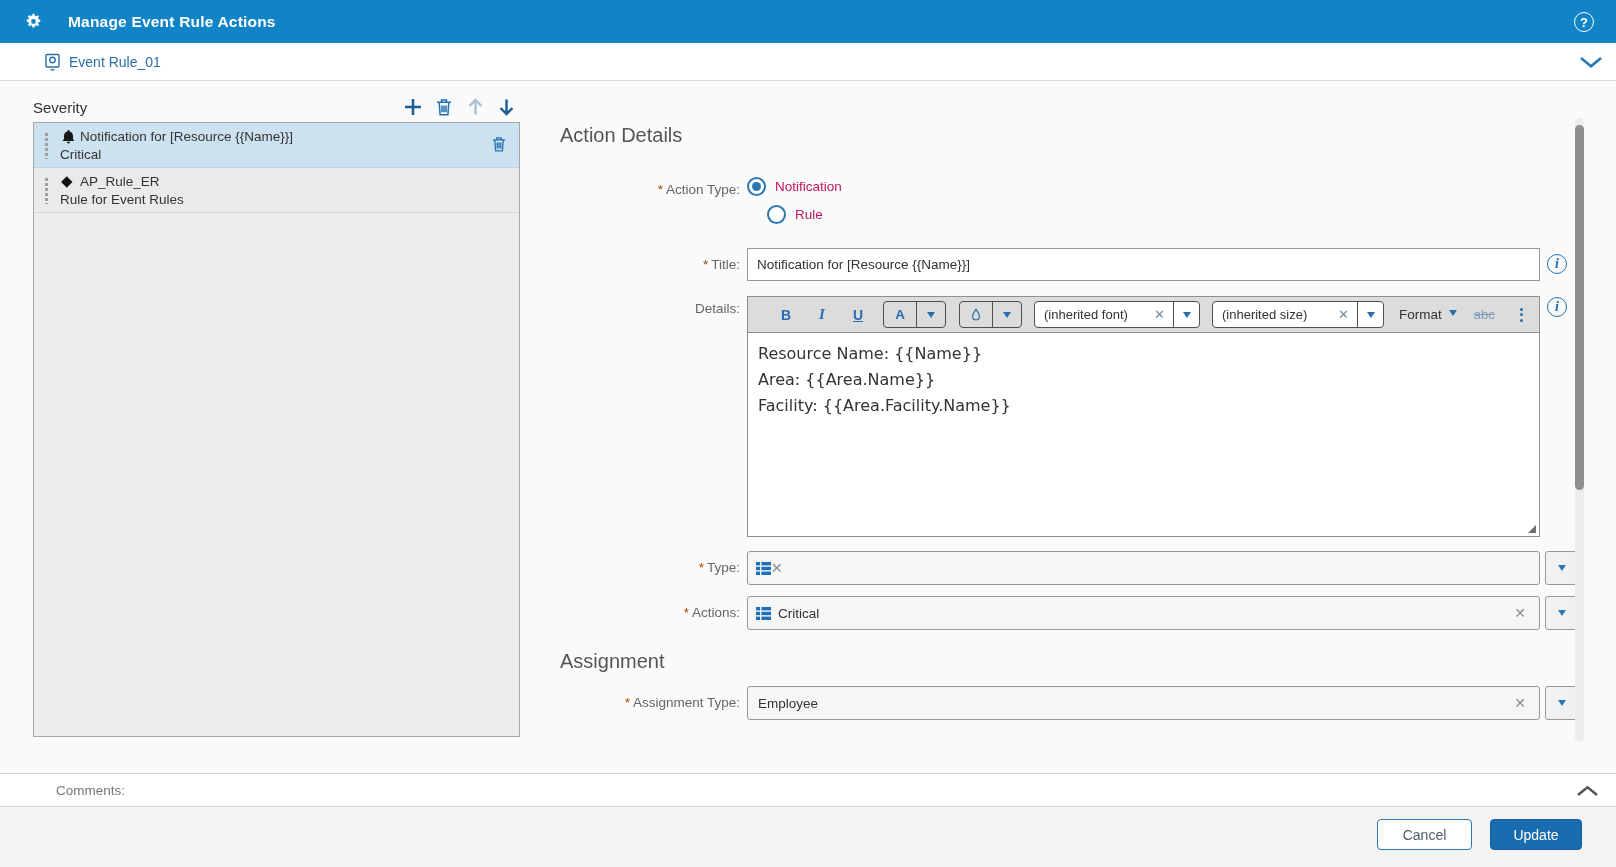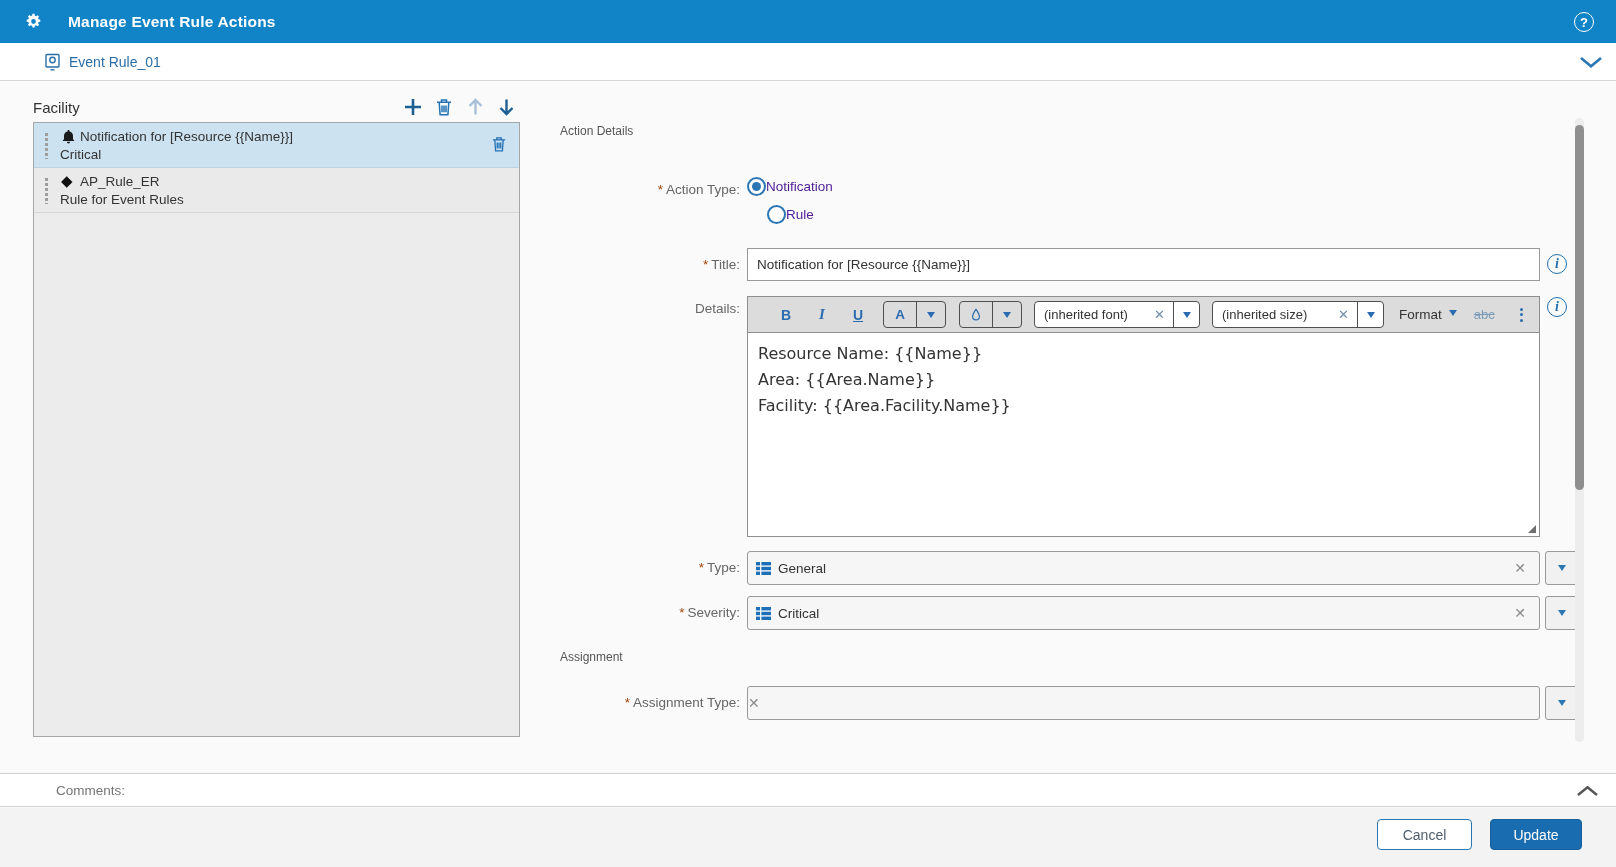--- a/index.html
+++ b/index.html
@@ -36,28 +36,28 @@
   .action-item.plain { background:#eaeaea; border-bottom:1px solid #d8d8d8; }
   .drag-handle { position:absolute; left:11px; top:10px; width:3px; height:26px;
     background:repeating-linear-gradient(#9e9e9e 0 3px, transparent 3px 5px); }
   .item-icon { position:absolute; left:27px; top:6px; width:15px; height:16px; }
   .diamond-glyph { position:absolute; left:27px; top:4px; font-size:15px; color:#111; line-height:18px; }
   .item-title { position:absolute; left:46px; top:6px; font-size:13.5px; color:#333; white-space:nowrap; }
   .item-sub { position:absolute; left:26px; top:24px; font-size:13.5px; color:#333; white-space:nowrap; }
   .item-trash { position:absolute; right:13px; top:13px; cursor:pointer; }
 
   
-  .section-title { position:absolute; font-size:12px; color:#555; }
+  .section-title { position:absolute; font-size:20px; color:#555; }
   .flabel { position:absolute; left:520px; width:220px; text-align:right; font-size:13.5px; color:#666; white-space:nowrap; }
   .ast { color:#a04300; margin-right:3px; font-size:13.5px; }
 
   .radio-row { position:absolute; left:747px; display:flex; align-items:center; cursor:pointer; }
   .radio { width:19px; height:19px; border:2px solid #2b77b4; border-radius:50%; background:#fff; }
   .radio.selected::after { content:""; display:block; width:9px; height:9px; margin:3px; border-radius:50%; background:#2b77b4; }
-  .radio-label { margin-left:0; font-size:13.5px; color:#4c1d95;text-align:center; }
+  .radio-label { margin-left:9px; font-size:13.5px; color:#be185d;text-align:center; }
 
   .text-input { position:absolute; left:747px; top:248px; width:793px; height:33px; border:1px solid #999; background:#fff; font-family:"Liberation Sans",sans-serif; font-size:13.5px; color:#333; padding-left:9px; }
 
   .info-icon { position:absolute; left:1547px; width:20px; height:20px; border:1.7px solid #2271b3; border-radius:50%; color:#2271b3; font-family:"Liberation Serif",serif; font-style:italic; font-weight:700; font-size:14px; display:flex; align-items:center; justify-content:center; cursor:pointer; }
 
   
   .editor { position:absolute; left:747px; top:296px; width:793px; height:241px; border:1px solid #8f8f8f; background:#fff; }
   .editor-toolbar { height:36px; background:#dcdcdc; border-bottom:1px solid #8f8f8f; display:flex; align-items:center; padding:0 10px 0 26px; }
   .tb-btn { width:24px; text-align:center; font-size:14px; color:#2b6cb0; font-weight:700; cursor:pointer; flex:none; }
   .tb-btn.italic { font-style:italic; font-family:"Liberation Serif",serif; font-size:15px; }
@@ -129,21 +129,21 @@
       </svg>
   </span>
   <span class="er-label">Event Rule_01</span>
   <span class="collapse">
     <svg width="22" height="11" viewBox="0 0 22 11" fill="none" stroke="#2b77b4" stroke-width="2.6">
         <path d="M1 1l10 8.3L21 1"></path>
       </svg>
   </span>
 </div>
 
-<div class="actions-title">Facility</div>
+<div class="actions-title">Severity</div>
 
 <div class="actions-toolbar">
   <span class="tool">
     <svg width="18" height="18" viewBox="0 0 18 18" stroke="#1d5f94" stroke-width="2.6">
         <path d="M9 1v16M1 9h16"></path>
       </svg>
   </span>
   <span class="tool">
     <svg width="16" height="18" viewBox="0 0 16 18" fill="none" stroke="#2271b3" stroke-width="1.5">
         <path d="M1 4.2h14M5.5 4V2h5v2M3.2 4.4l.9 12.4h7.8l.9-12.4M6 7.4v6.8M8 7.4v6.8M10 7.4v6.8"></path>
@@ -264,28 +264,27 @@
   <span class="list-icon">
     <svg width="15" height="13" viewBox="0 0 15 13" fill="#1d6fb8">
         <rect width="4" height="3.4"></rect>
         <rect x="5.4" width="9.6" height="3.4"></rect>
         <rect y="4.8" width="4" height="3.4"></rect>
         <rect x="5.4" y="4.8" width="9.6" height="3.4"></rect>
         <rect y="9.6" width="4" height="3.4"></rect>
         <rect x="5.4" y="9.6" width="9.6" height="3.4"></rect>
       </svg>
   </span>
-  <span class="combo-value">General</span>
   <span class="combo-clear">✕</span>
 </div>
 <span class="combo-arrow-btn" style="top:551px;">
     <span class="caret-down"></span>
   </span>
 
-<div class="flabel" style="top:605px;"><span class="ast">*</span><span>Severity:</span></div>
+<div class="flabel" style="top:605px;"><span class="ast">*</span><span>Actions:</span></div>
 <div class="combo" style="top:596px;">
   <span class="list-icon">
     <svg width="15" height="13" viewBox="0 0 15 13" fill="#1d6fb8">
         <rect width="4" height="3.4"></rect>
         <rect x="5.4" width="9.6" height="3.4"></rect>
         <rect y="4.8" width="4" height="3.4"></rect>
         <rect x="5.4" y="4.8" width="9.6" height="3.4"></rect>
         <rect y="9.6" width="4" height="3.4"></rect>
         <rect x="5.4" y="9.6" width="9.6" height="3.4"></rect>
       </svg>
@@ -293,20 +292,21 @@
   <span class="combo-value">Critical</span>
   <span class="combo-clear">✕</span>
 </div>
 <span class="combo-arrow-btn" style="top:596px;">
     <span class="caret-down"></span>
   </span>
 
 <div class="section-title" style="left:560px; top:650px;">Assignment</div>
 <div class="flabel" style="top:695px;"><span class="ast">*</span><span>Assignment Type:</span></div>
 <div class="combo" style="top:686px;">
+  <span class="combo-value noicon">Employee</span>
   <span class="combo-clear">✕</span>
 </div>
 <span class="combo-arrow-btn" style="top:686px;">
     <span class="caret-down"></span>
   </span>
 
 <div class="scroll-track"></div>
 <div class="scroll-thumb"></div>
 
 <div class="comments-bar">

